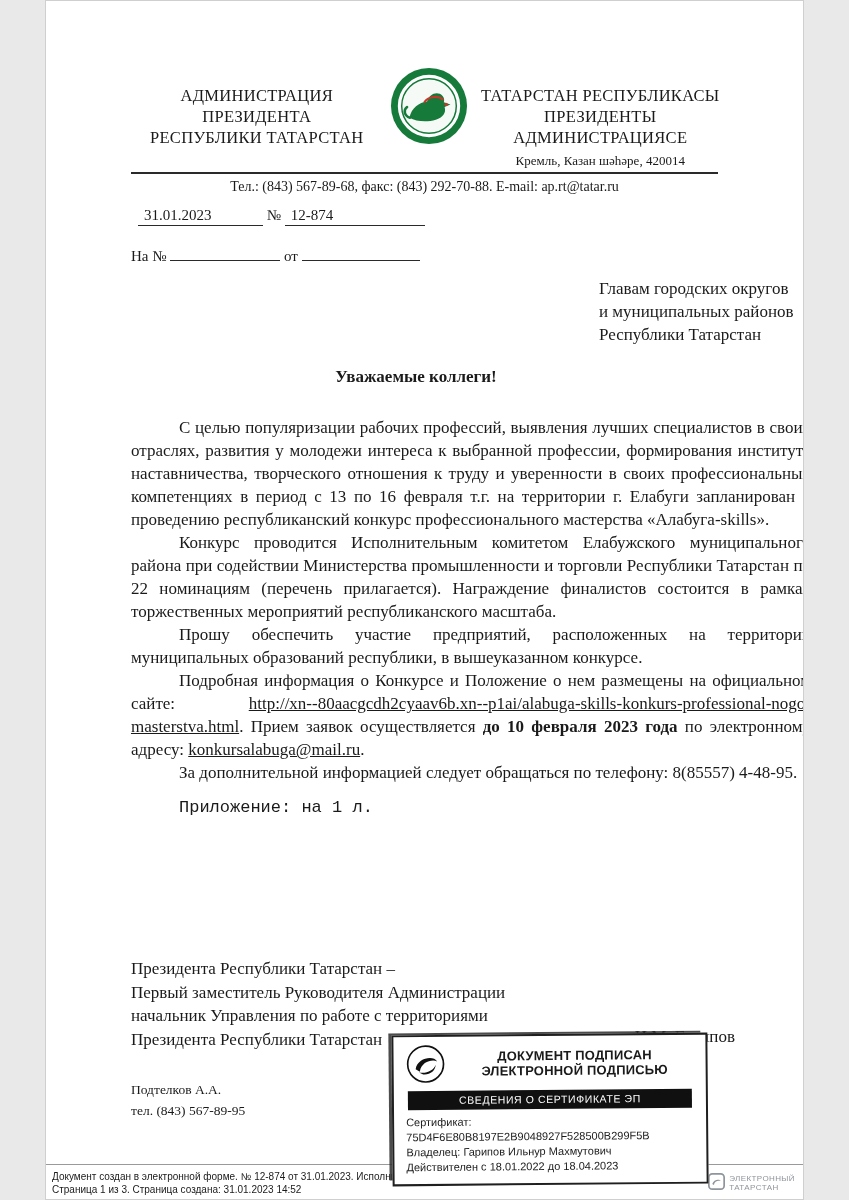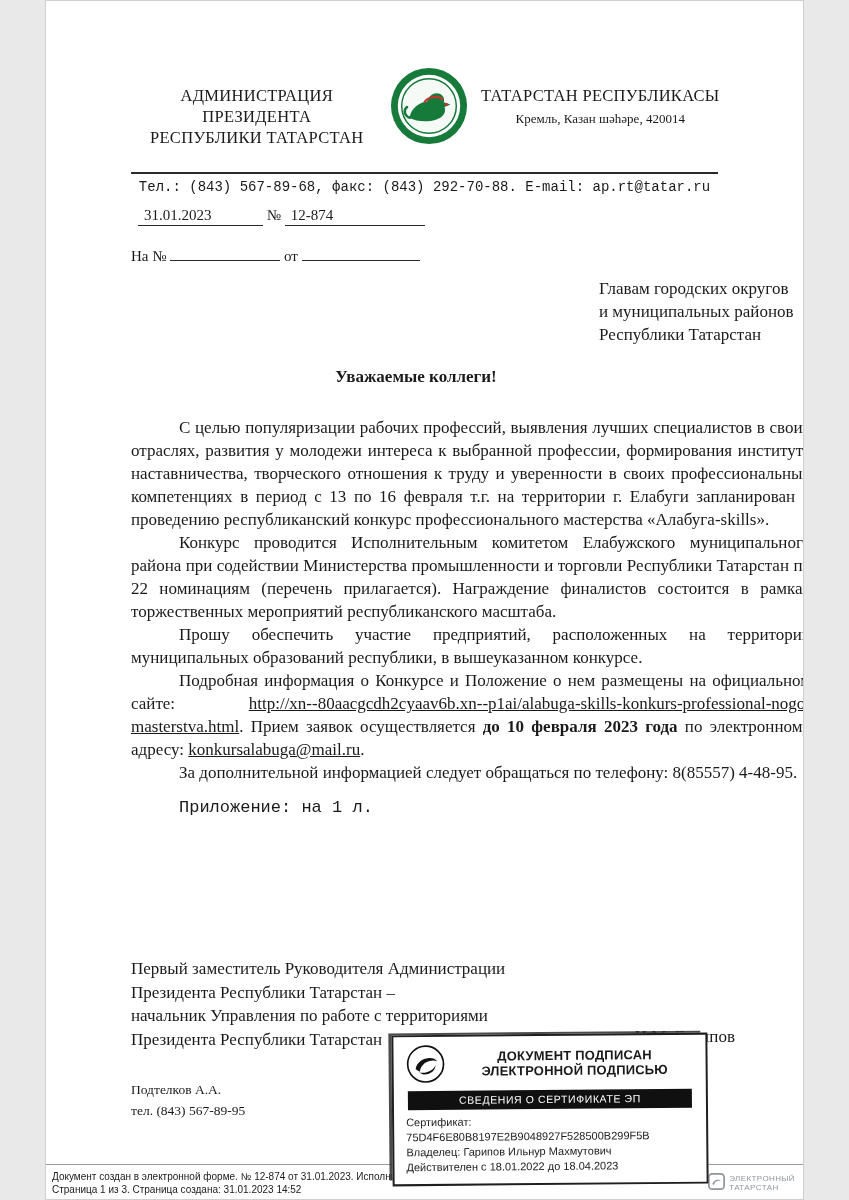--- a/index.html
+++ b/index.html
@@ -9,21 +9,21 @@
     background:#ffffff; border:1px solid #cfcfcf;
     font-family:"Liberation Serif", serif; color:#1a1a1a; overflow:hidden;
   }
   
   .header { position:absolute; top:66px; left:78px; right:70px; display:flex; justify-content:space-between; }
   .org-block { width:305px; text-align:center; padding-top:18px; }
   .org-name { font-size:16.5px; line-height:21px; letter-spacing:.3px; }
   .org-addr { font-size:13px; margin-top:5px; }
   .emblem { width:78px; height:78px; flex:0 0 78px; }
   .topline { position:absolute; top:171px; left:85px; right:85px; border-top:2px solid #2a2a2a; }
-  .contact { position:absolute; top:178px; left:85px; right:85px; text-align:center; font-size:14px;font-family:Liberation Mono, monospace; }
+  .contact { position:absolute; top:178px; left:85px; right:85px; text-align:center; font-size:14px; }
   
   .refline { position:absolute; top:206px; left:92px; font-size:15px; }
   .fill { display:inline-block; border-bottom:1px solid #2a2a2a; padding:0 6px 1px; }
   .fill.date { min-width:125px; }
   .fill.num  { min-width:140px; }
   .naline { position:absolute; top:247px; left:85px; font-size:15px; }
   .fill.na { min-width:110px; } .fill.ot { min-width:118px; }
   
   .recipient { position:absolute; top:276px; left:553px; font-size:17px; line-height:23px; }
   .salutation { position:absolute; top:366px; left:68px; right:85px; text-align:center; font-size:17px;font-weight:bold; }
@@ -76,20 +76,21 @@
         <circle cx="40" cy="40" r="32" fill="#ffffff"></circle>
         <circle cx="40" cy="40" r="28" fill="#f6faf6" stroke="#157a3a" stroke-width="1.5"></circle>
         <path d="M20 52 C22 42 30 36.5 38 35.5 C40 28.5 46 25.5 51 27.5 C55 29.3 56.3 33 55.2 36.2 L62 38.4 L56 41 C58 47 54 52 47 54 C38 56.8 27 56 20 52 Z" fill="#157a3a"></path>
         <path d="M20.5 52 C14.5 50 13.5 44 17.5 41" fill="none" stroke="#157a3a" stroke-width="2.6" stroke-linecap="round"></path>
         <path d="M35.5 35.8 C39.5 30.2 49.5 29 54 33.2" fill="none" stroke="#c9372c" stroke-width="2.2" stroke-linecap="round"></path>
         <circle cx="57.6" cy="38.4" r="1.7" fill="#c9372c"></circle>
       </svg>
     </span>
     <div class="org-block">
       <div class="org-name">ТАТАРСТАН РЕСПУБЛИКАСЫ</div>
+      <div class="org-name">ПРЕЗИДЕНТЫ АДМИНИСТРАЦИЯСЕ</div>
       <div class="org-addr">Кремль, Казан шәһәре, 420014</div>
     </div>
   </div>
 
   <div class="topline"></div>
   <div class="contact">Тел.: (843) 567-89-68, факс: (843) 292-70-88. E-mail: ap.rt@tatar.ru</div>
 
   <div class="refline">
     <span class="fill date">31.01.2023</span>
     <span>№</span>
@@ -113,22 +114,22 @@
   <div class="body-text">
     <p>С целью популяризации рабочих профессий, выявления лучших специалистов в своих отраслях, развития у молодежи интереса к выбранной профессии, формирования института наставничества, творческого отношения к труду и уверенности в своих профессиональных компетенциях в период с 13 по 16 февраля т.г. на территории г. Елабуги запланирован к проведению республиканский конкурс профессионального мастерства «Алабуга-skills».</p>
     <p>Конкурс проводится Исполнительным комитетом Елабужского муниципального района при содействии Министерства промышленности и торговли Республики Татарстан по 22 номинациям (перечень прилагается). Награждение финалистов состоится в рамках торжественных мероприятий республиканского масштаба.</p>
     <p>Прошу обеспечить участие предприятий, расположенных на территории муниципальных образований республики, в вышеуказанном конкурсе.</p>
     <p><span>Подробная информация о Конкурсе и Положение о нем размещены на официальном сайте: </span><span class="doc-link">http://xn--80aacgcdh2cyaav6b.xn--p1ai/alabuga-skills-konkurs-professional-nogo-masterstva.html</span><span>.  Прием  заявок  осуществляется </span><span class="bold">до 10 февраля 2023 года</span><span> по электронному адресу: </span><span class="em-link">konkursalabuga@mail.ru</span><span>.</span></p>
     <p>За дополнительной информацией следует обращаться по телефону: 8(85557) 4-48-95.</p>
     <p class="attachment">Приложение: на 1 л.</p>
   </div>
 
   <div class="sig-lines">
+    <div>Президента Республики Татарстан –</div>
     <div>Первый заместитель Руководителя Администрации</div>
-    <div>Президента Республики Татарстан –</div>
     <div>начальник Управления по работе с территориями</div>
     <div>Президента Республики Татарстан</div>
   </div>
   <div class="sig-name">И.М. Гарипов</div>
 
   <div class="stamp">
     <div class="stamp-head">
       <span class="stamp-logo">
         <svg viewBox="0 0 48 48" width="40" height="40" aria-hidden="true">
           <circle cx="24" cy="24" r="21.5" fill="none" stroke="#111" stroke-width="2"></circle>

